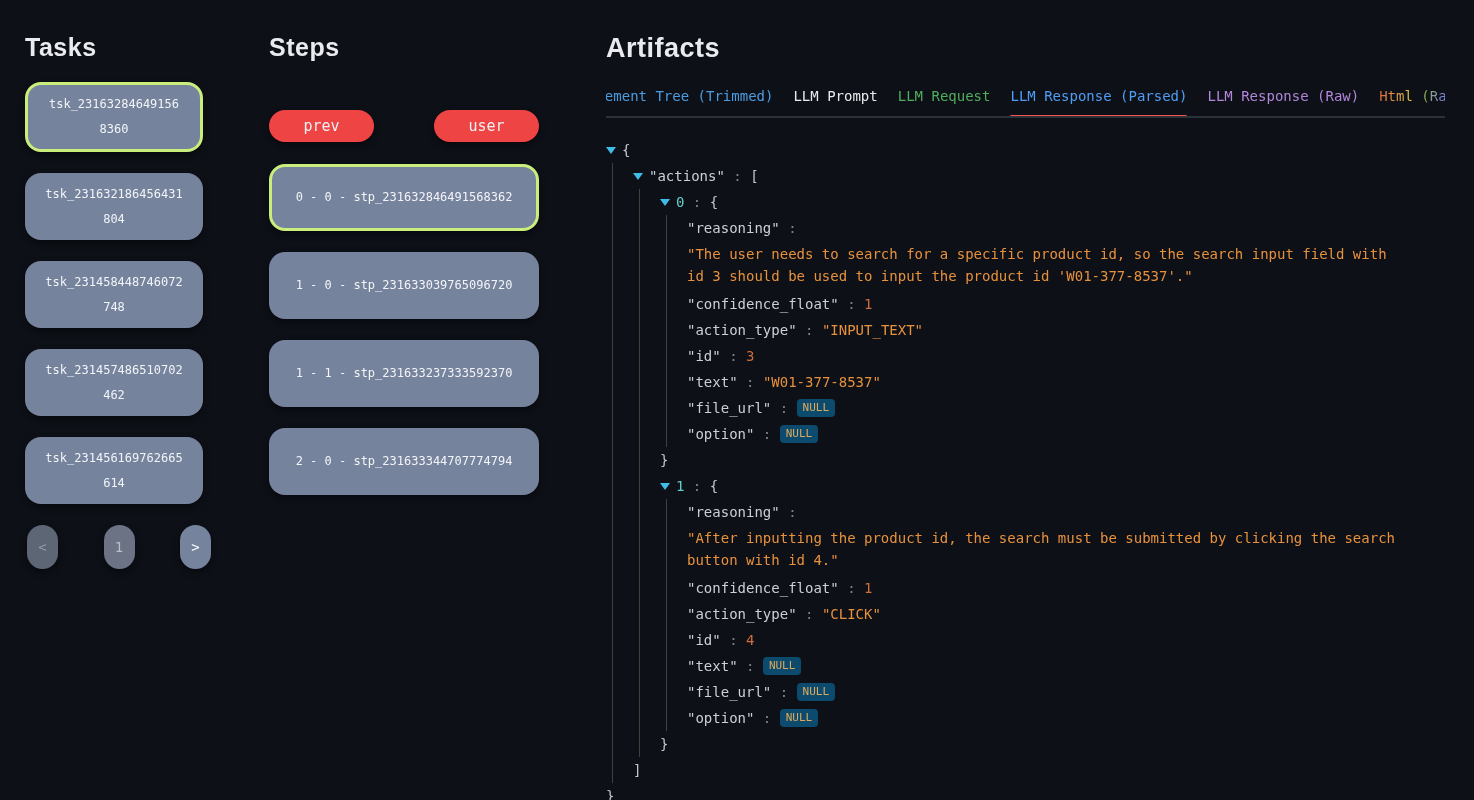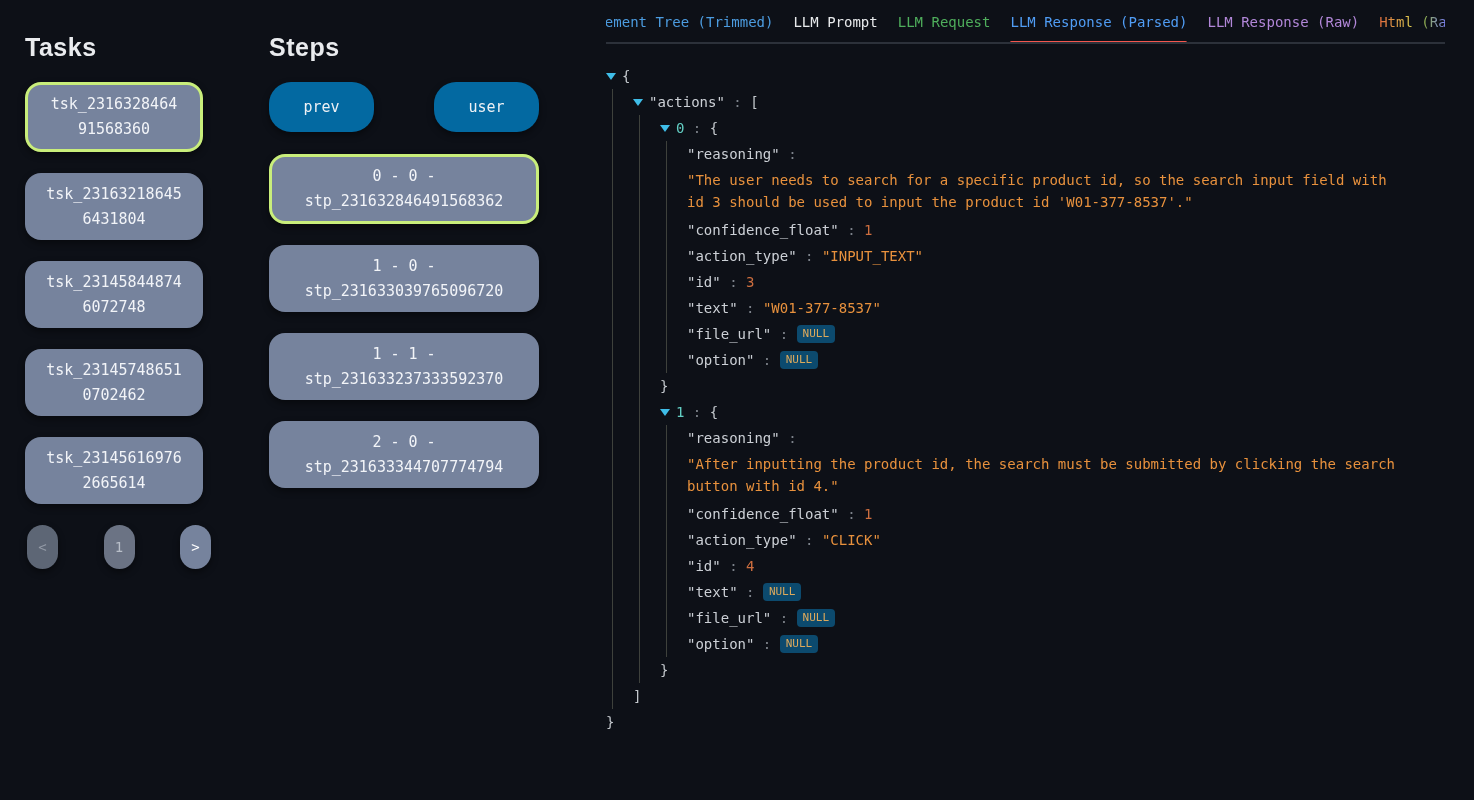--- a/index.html
+++ b/index.html
@@ -15,33 +15,33 @@
     font-size:25px; font-weight:600; color:#e9ebee; letter-spacing:0.5px;margin-top:21px;
   }
   .col-tasks { position:absolute; left:25px; top:12px; width:178px; }
   .col-steps { position:absolute; left:269px; top:12px; width:270px; }
   .col-artifacts { position:absolute; left:606px; top:12px; width:840px; }
   .col-tasks h1, .col-steps h1 { margin-bottom:20px; }
 
   .pill-btn {
     display:flex; align-items:center; justify-content:center; text-align:center;
     background:#76839d; color:#f2f4f8; border:none; cursor:pointer;
-    font-family:"DejaVu Sans Mono", monospace; font-size:15px; line-height:25px;
+    font-family:"DejaVu Sans Mono", monospace; font-size:12px; line-height:25px;
     border-radius:16px; box-shadow:0 3px 7px rgba(0,0,0,.45);
     width:100%; min-height:67px; margin-bottom:21px;
   }
   .task-btn { padding:7px 20px; overflow-wrap:anywhere; word-break:break-all; }
   .step-btn { padding:7px 22px; overflow-wrap:break-word; }
   .pill-btn.selected { border:3px solid #c9ee7b; }
 
   .nav-row { display:flex; justify-content:space-between; margin-bottom:22px; }
   .nav-btn {
-    width:105px; height:50px; border-radius:22px; background:#0369a1; border:none;
+    width:105px; height:32px; border-radius:22px; background:#ef4444; border:none;
     color:#eef1f5; font-family:"DejaVu Sans Mono", monospace; font-size:15px;
-    cursor:pointer; box-shadow:0 3px 7px rgba(0,0,0,.45);
+    cursor:pointer; box-shadow:0 3px 7px rgba(0,0,0,.45);margin-top:28px;
   }
 
   .pagination { display:flex; justify-content:space-between; width:186px; margin-top:19px; padding-left:2px; }
   .page-btn {
     width:31px; height:44px; border-radius:22px; border:none;
     font-family:"DejaVu Sans Mono", monospace; font-size:14px; cursor:pointer;
     box-shadow:0 3px 7px rgba(0,0,0,.45);
   }
   .page-btn.prev { background:#5d6675; color:#939aa6; }
   .page-btn.current { background:#6b7384; color:#b9bfc9; }
@@ -113,20 +113,21 @@
   </div>
   <div>
       <button class="pill-btn step-btn selected">0 - 0 - stp_231632846491568362</button>
       <button class="pill-btn step-btn">1 - 0 - stp_231633039765096720</button>
       <button class="pill-btn step-btn">1 - 1 - stp_231633237333592370</button>
       <button class="pill-btn step-btn">2 - 0 - stp_231633344707774794</button>
     </div>
 </div>
 
 <div class="col-artifacts">
+  <h1>Artifacts</h1>
   <div class="tab-bar"><span class="tab" style="color: rgb(76, 156, 224);">Element Tree (Trimmed)</span><span class="tab" style="color: rgb(232, 234, 236);">LLM Prompt</span><span class="tab" style="color: rgb(79, 174, 92);">LLM Request</span><span class="tab active" style="color: rgb(80, 157, 245);">LLM Response (Parsed)</span><span class="tab" style="color: rgb(178, 135, 217);">LLM Response (Raw)</span><span class="tab rainbow">Html (Raw)</span></div>
   <div class="json-tree">
       <div class="row">
         <span class="tri"></span>
         <div class="content"><span class="tok-brace">{</span></div>
       </div>
       <div class="row">
         <span class="ind"></span>
         <span class="tri"></span>
         <div class="content"><span class="tok-key">"actions"</span><span class="tok-punc"> : </span><span class="tok-brace">[</span></div>

